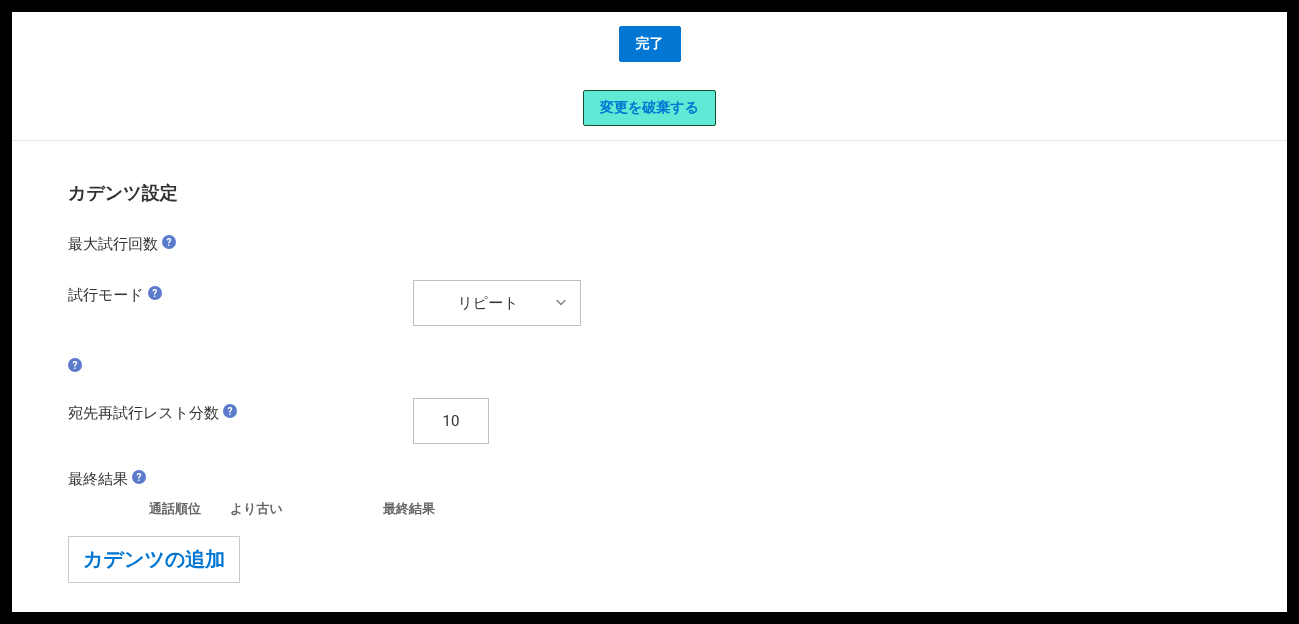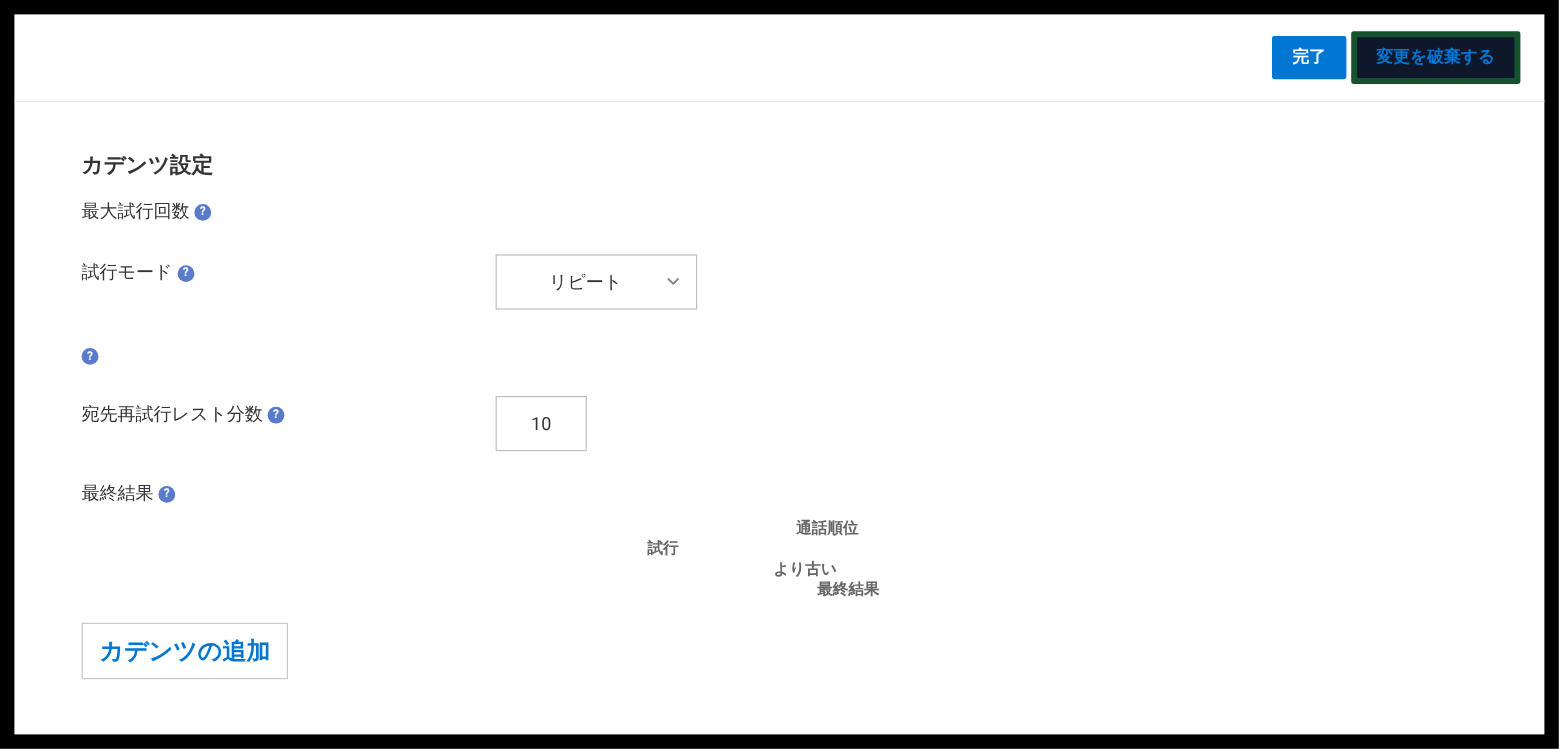--- a/index.html
+++ b/index.html
@@ -16,62 +16,63 @@
       height: 100%;
       display: flex;
       flex-direction: column;
     }
     .toolbar {
       display: flex;
       justify-content: flex-end;
       align-items: center;
       padding: 14px 20px;
       border-bottom: 1px solid #e5e5e5;
-      gap: 4px;
+      gap: 28px;
+      flex-direction: column;
     }
     .btn {
       padding: 8px 16px;
       font-size: 14px;
       border-radius: 2px;
       cursor: pointer;
       font-family: inherit;
       font-weight: 600;
     }
     .btn-primary {
       background: #0176d3;
       color: #fff;
       border: 1px solid #0176d3;
     }
     .btn-secondary {
-      background: #0f172a;
+      background: #5eead4;
       color: #0176d3;
-      border: 5px solid #14532d;
+      border: 1px solid #14532d;
     }
     .content {
       padding: 40px 56px;
       flex: 1;
       overflow: auto;
     }
     .section-title {
       font-size: 18px;
       font-weight: 700;
       color: #333;
-      margin-bottom: 18px;
+      margin-bottom: 30px;
     }
     .form-row {
       display: flex;
       align-items: flex-start;
       margin-bottom: 26px;
     }
     .form-label {
       width: 345px;
       font-size: 15px;
       color: #333;
       display: flex;
-      align-items: center;
+      align-items: flex-start;
       gap: 4px;
       padding-top: 6px;
       flex-wrap: wrap;
     }
     .form-label.no-padtop { padding-top: 0; }
     .help-icon {
       display: inline-flex;
       align-items: center;
       justify-content: center;
       width: 14px;
@@ -120,21 +121,20 @@
       font-size: 15px;
       color: #333;
       font-family: inherit;
     }
     .table-head {
       display: flex;
       align-items: center;
       margin-top: 12px;
       margin-bottom: 18px;
       padding-left: 80px;
-      flex-direction: column;
     }
     .th {
       font-size: 13px;
       font-weight: 600;
       color: #666;
       line-height: 1.3;
     }
     .th-rank { width: 54px; text-align: center; }
     .th-attempt { width: 320px; padding-left: 10px; }
     .th-older { width: 118px; margin-left: 28px; }
@@ -202,20 +202,19 @@
 
     <div class="form-row" style="margin-bottom:10px;">
       <div class="form-label no-padtop">
         <span>最終結果</span>
         <i class="help-icon">?</i>
       </div>
     </div>
 
     <div class="table-head">
       <div class="th th-rank">通話順位</div>
-      <div class="th th-attempt">試行</div>
       <div class="th th-older">より古い</div>
       <div class="th th-final">最終結果</div>
     </div>
 
     <button class="btn-add">カデンツの追加</button>
   </div>
 </div>
 
 </body></html>

